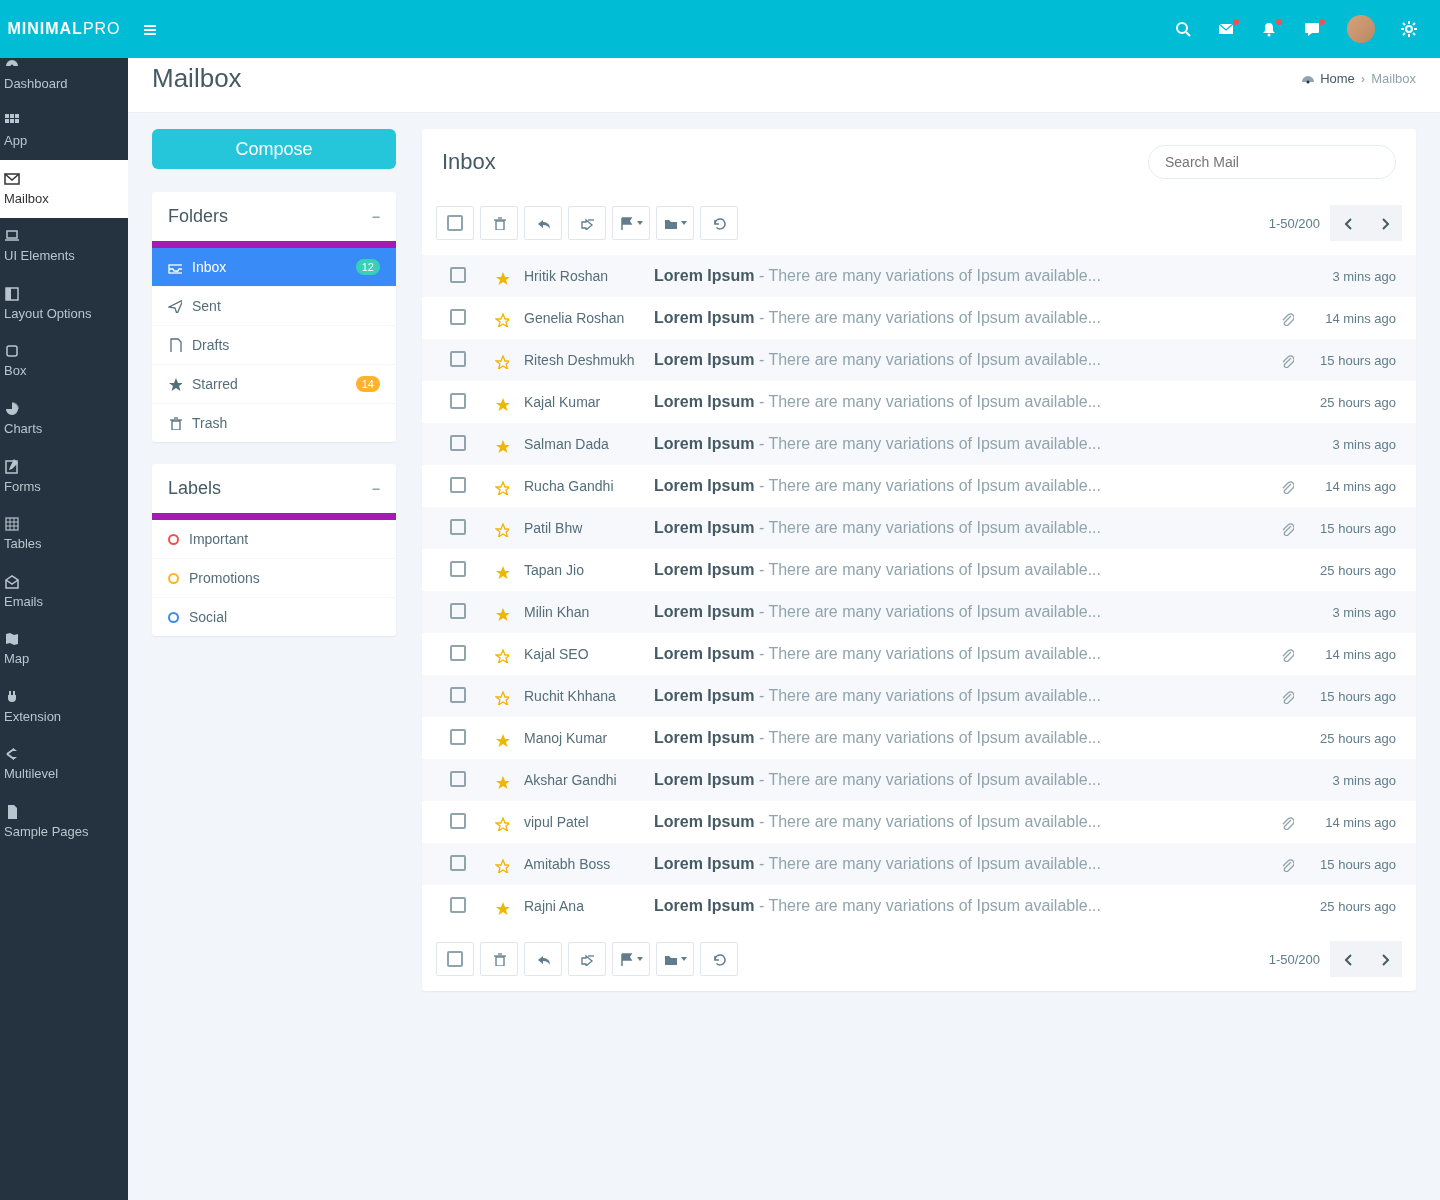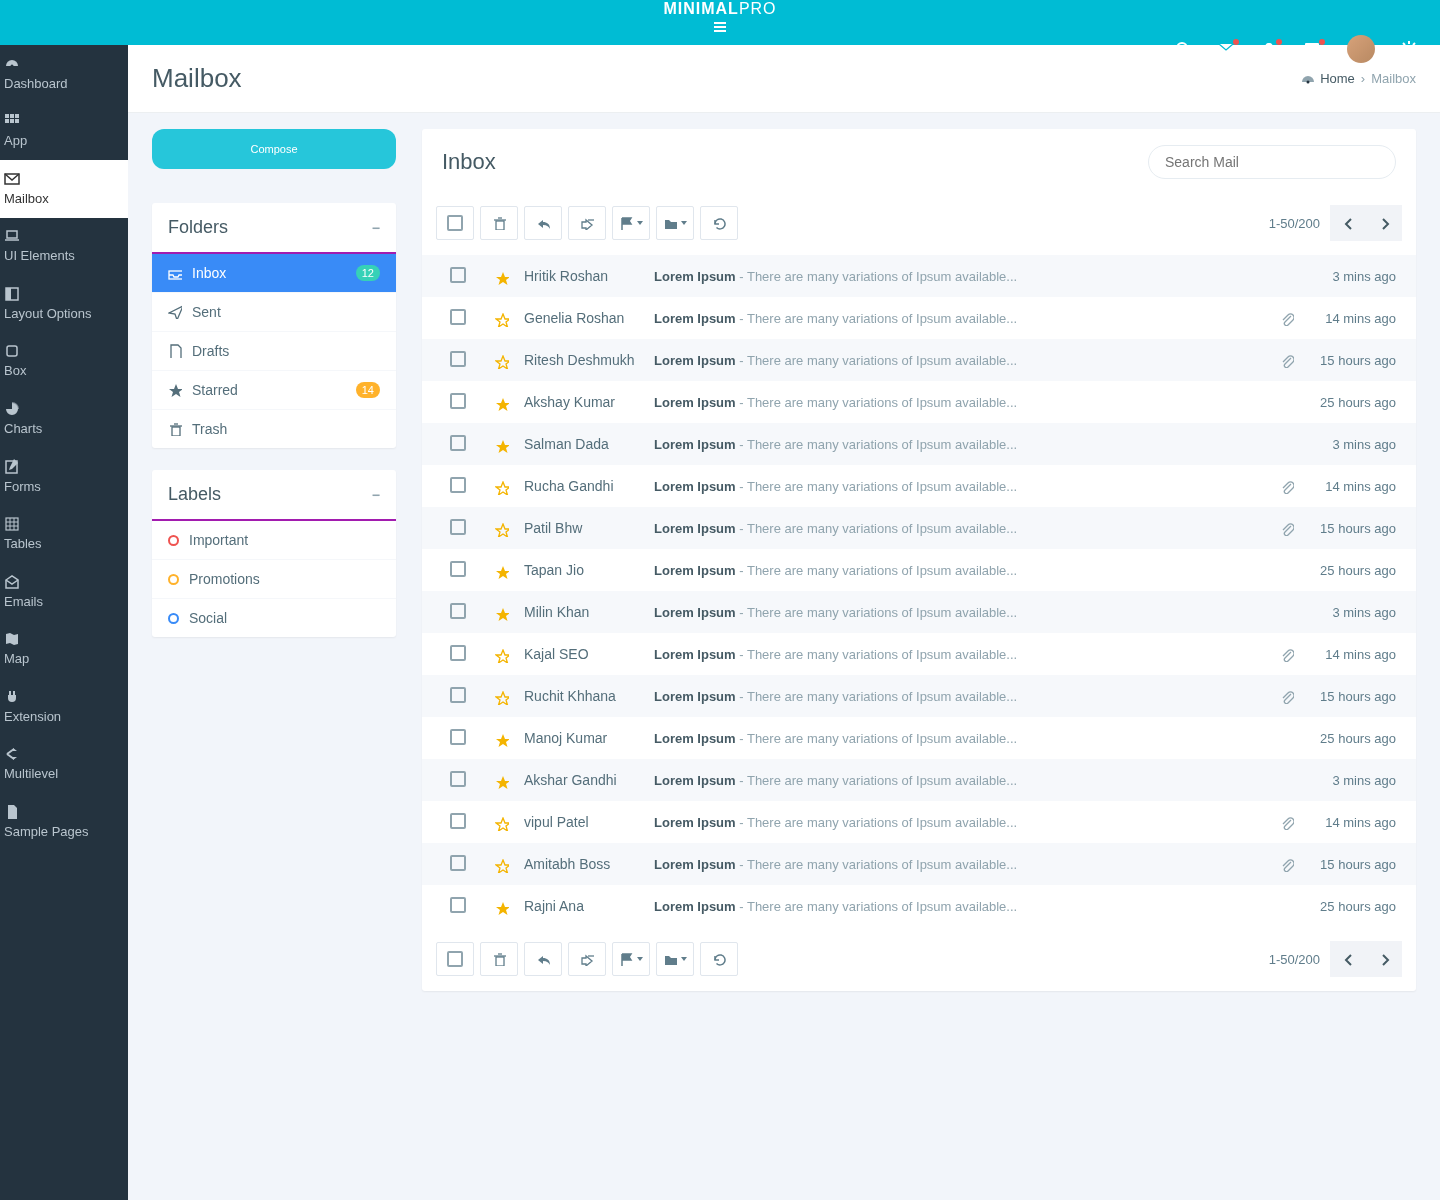--- a/index.html
+++ b/index.html
@@ -1,38 +1,38 @@
 <!DOCTYPE html>
 <html><head>
 <meta charset="utf-8">
 <style>
 * { box-sizing: border-box; margin: 0; padding: 0; }
 body { font-family: "Segoe UI", Arial, sans-serif; font-size: 14px; color: #455a64; background: #f2f5fa; }
-.header { height: 45px; background: #00bcd4; display: flex; align-items: center; color: #fff; position: fixed; top: 0; left: 0; right: 0; z-index: 100; flex-direction: column; }
+.header { height: 58px; background: #00bcd4; display: flex; align-items: center; color: #fff; position: fixed; top: 0; left: 0; right: 0; z-index: 100; }
 .logo { width: 128px; text-align: center; font-weight: 300; font-size: 16px; letter-spacing: 1px; }
 .logo b { font-weight: 700; }
 .hamburger { width: 44px; text-align: center; cursor: pointer; }
 .header-right { margin-left: auto; display: flex; align-items: center; gap: 26px; padding-right: 22px; }
 .header-icon { position: relative; cursor: pointer; display: flex; align-items: center; }
 .dot { position: absolute; top: -2px; right: -4px; width: 6px; height: 6px; border-radius: 50%; background: #ef5350; }
 .avatar { width: 28px; height: 28px; border-radius: 50%; background: linear-gradient(135deg,#d7a27a,#b88962); }
 .sidebar { position: fixed; top: 45px; left: 0; width: 128px; bottom: 0; background: #24333f; color: #b9c5ce; overflow: auto; }
 .side-item { padding: 10px 4px 12px; text-align: left; cursor: pointer; font-size: 13px; }
 .side-item.active { background: #fff; color: #333; }
 .side-item .si-icon { display: block; margin-bottom: 4px; }
 .wrap { margin-left: 128px; padding-top: 45px; }
 .content-header { background: #fff; padding: 18px 24px; display: flex; align-items: center; border-bottom: 1px solid #eceff1; }
 .content-header h1 { font-size: 26px; font-weight: 400; color: #455a64; }
 .breadcrumb { margin-left: auto; font-size: 13px; color: #90a4ae; display: flex; align-items: center; gap: 6px; }
 .breadcrumb a { color: #455a64; text-decoration: none; }
 .main { padding: 16px 24px 40px; display: flex; gap: 26px; align-items: flex-start; }
 .left-col { width: 244px; flex: 0 0 244px; }
-.compose { width: 100%; background: #26c6da; color: #fff; border: none; height: 40px; font-size: 11px; border-radius: 12px; cursor: pointer; margin-bottom: 34px; }
+.compose { width: 100%; background: #26c6da; color: #fff; border: none; height: 40px; font-size: 18px; border-radius: 6px; cursor: pointer; margin-bottom: 23px; }
 .panel { background: #fff; border-radius: 3px; box-shadow: 0 1px 2px rgba(0,0,0,0.06); margin-bottom: 22px; }
-.panel-h { padding: 14px 16px; display: flex; align-items: center; border-bottom: 2px solid #a21caf; }
+.panel-h { padding: 14px 16px; display: flex; align-items: center; border-bottom: 7px solid #a21caf; }
 .panel-h h3 { font-size: 18px; font-weight: 400; color: #455a64; }
 .panel-collapse { margin-left: auto; cursor: pointer; color: #90a4ae; font-weight: 700; }
 .flist { list-style: none; }
 .flist li { padding: 11px 16px; display: flex; align-items: center; gap: 10px; cursor: pointer; font-size: 14px; color: #546e7a; border-bottom: 1px solid #f5f7fa; }
 .flist li:last-child { border-bottom: none; }
 .flist li.active { background: #398bf7; color: #fff; }
 .badge { margin-left: auto; font-size: 11px; padding: 2px 6px; border-radius: 8px; color: #fff; }
 .bg-info { background: #36d1b7; }
 .bg-warn { background: #ffb22b; }
 .lbl-dot { width: 11px; height: 11px; border: 2px solid; border-radius: 50%; display: inline-block; }
@@ -53,21 +53,21 @@
 .navbtns { display: flex; }
 .navbtn { width: 36px; height: 36px; background: #f1f3f7; border: none; display: flex; align-items: center; justify-content: center; cursor: pointer; color: #455a64; }
 .mail-table { width: 100%; }
 .mrow { display: flex; align-items: center; height: 42px; padding: 0 14px; cursor: pointer; }
 .mrow.odd { background: #f6f8fb; }
 .mc-check { width: 44px; text-align: center; }
 .mc-star { width: 44px; text-align: center; font-size: 15px; }
 .star-fill { color: #f4b400; }
 .star-empty { color: #f4b400; }
 .mc-sender { width: 130px; color: #546e7a; font-size: 14px; white-space: nowrap; overflow: hidden; text-overflow: ellipsis; }
-.mc-subject { flex: 1; font-size: 13px; color: #90a4ae; white-space: nowrap; overflow: hidden; text-overflow: ellipsis; }
+.mc-subject { flex: 1; font-size: 16px; color: #90a4ae; white-space: nowrap; overflow: hidden; text-overflow: ellipsis; }
 .mc-subject b { color: #455a64; font-weight: 600; }
 .mc-attach { width: 30px; text-align: center; color: #90a4ae; }
 .mc-time { width: 100px; text-align: right; font-size: 13px; color: #607d8b; padding-right: 6px; }
 svg { display: inline-block; vertical-align: middle; }
 </style>
 </head>
 <body>
 
 <svg width="0" height="0" style="position:absolute">
 <defs>
@@ -486,21 +486,21 @@
     <div class="mc-attach"><svg width="14" height="14">
                 <use href="#i-clip"></use>
               </svg></div>
     <div class="mc-time">15 hours ago</div>
           </div>
           <div class="mrow">
     <div class="mc-check"><span class="chk"></span></div>
     <div class="mc-star star-fill"><svg width="14" height="14">
                 <use href="#i-star"></use>
               </svg></div>
-    <div class="mc-sender">Akshay Kumar</div>
+    <div class="mc-sender">Kajal Kumar</div>
     <div class="mc-subject"><b>Lorem Ipsum</b> - There are many variations of Ipsum available...</div>
     <div class="mc-attach"></div>
     <div class="mc-time">25 hours ago</div>
           </div>
           <div class="mrow odd">
     <div class="mc-check"><span class="chk"></span></div>
     <div class="mc-star star-fill"><svg width="14" height="14">
                 <use href="#i-star"></use>
               </svg></div>
     <div class="mc-sender">Salman Dada</div>

